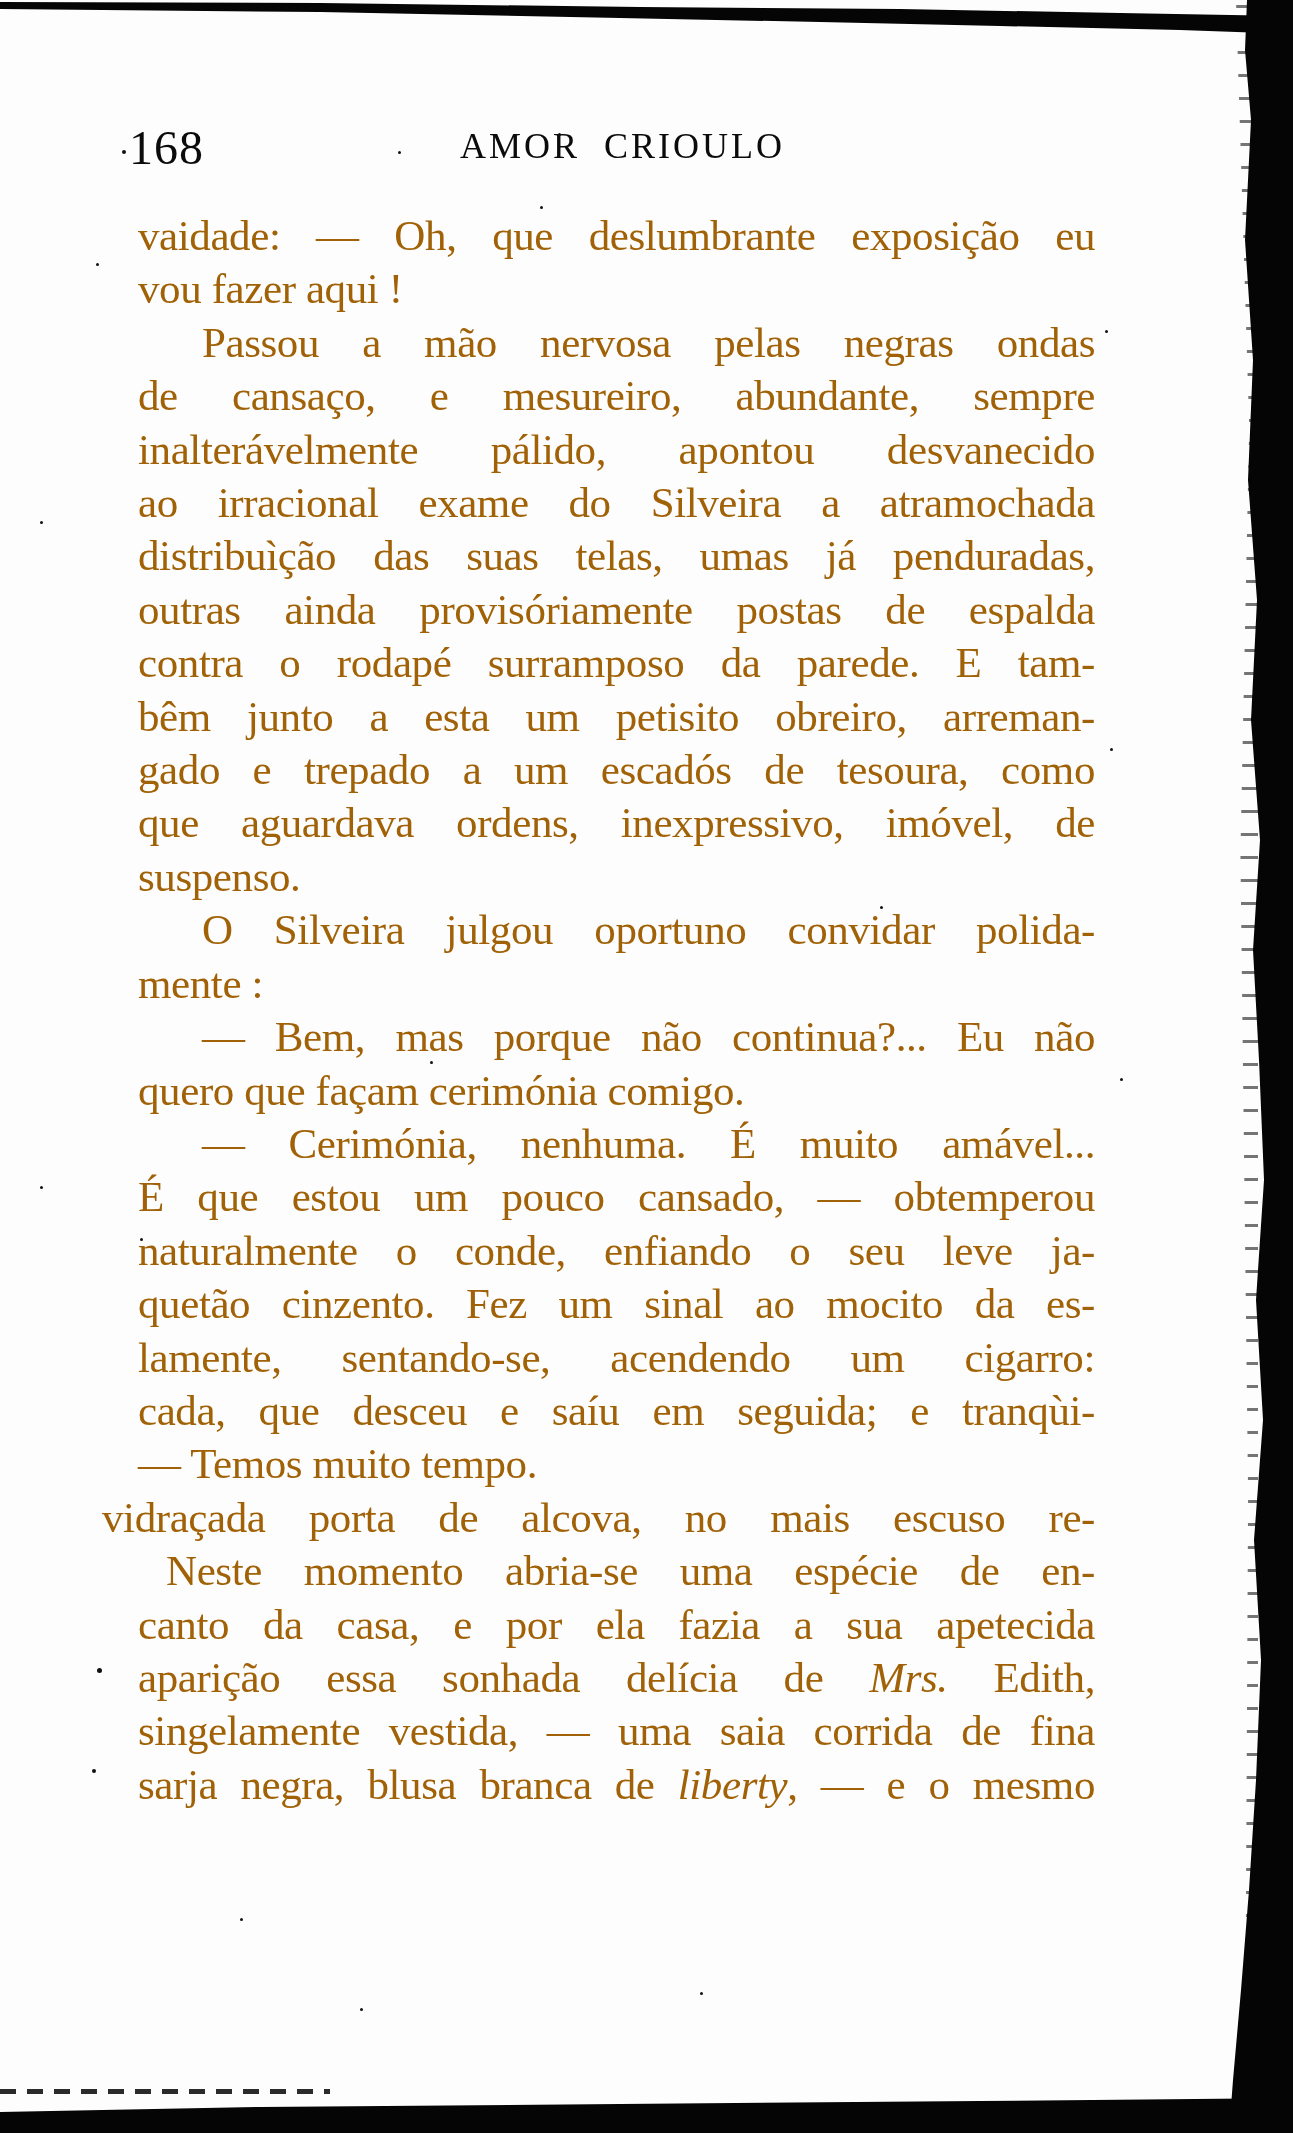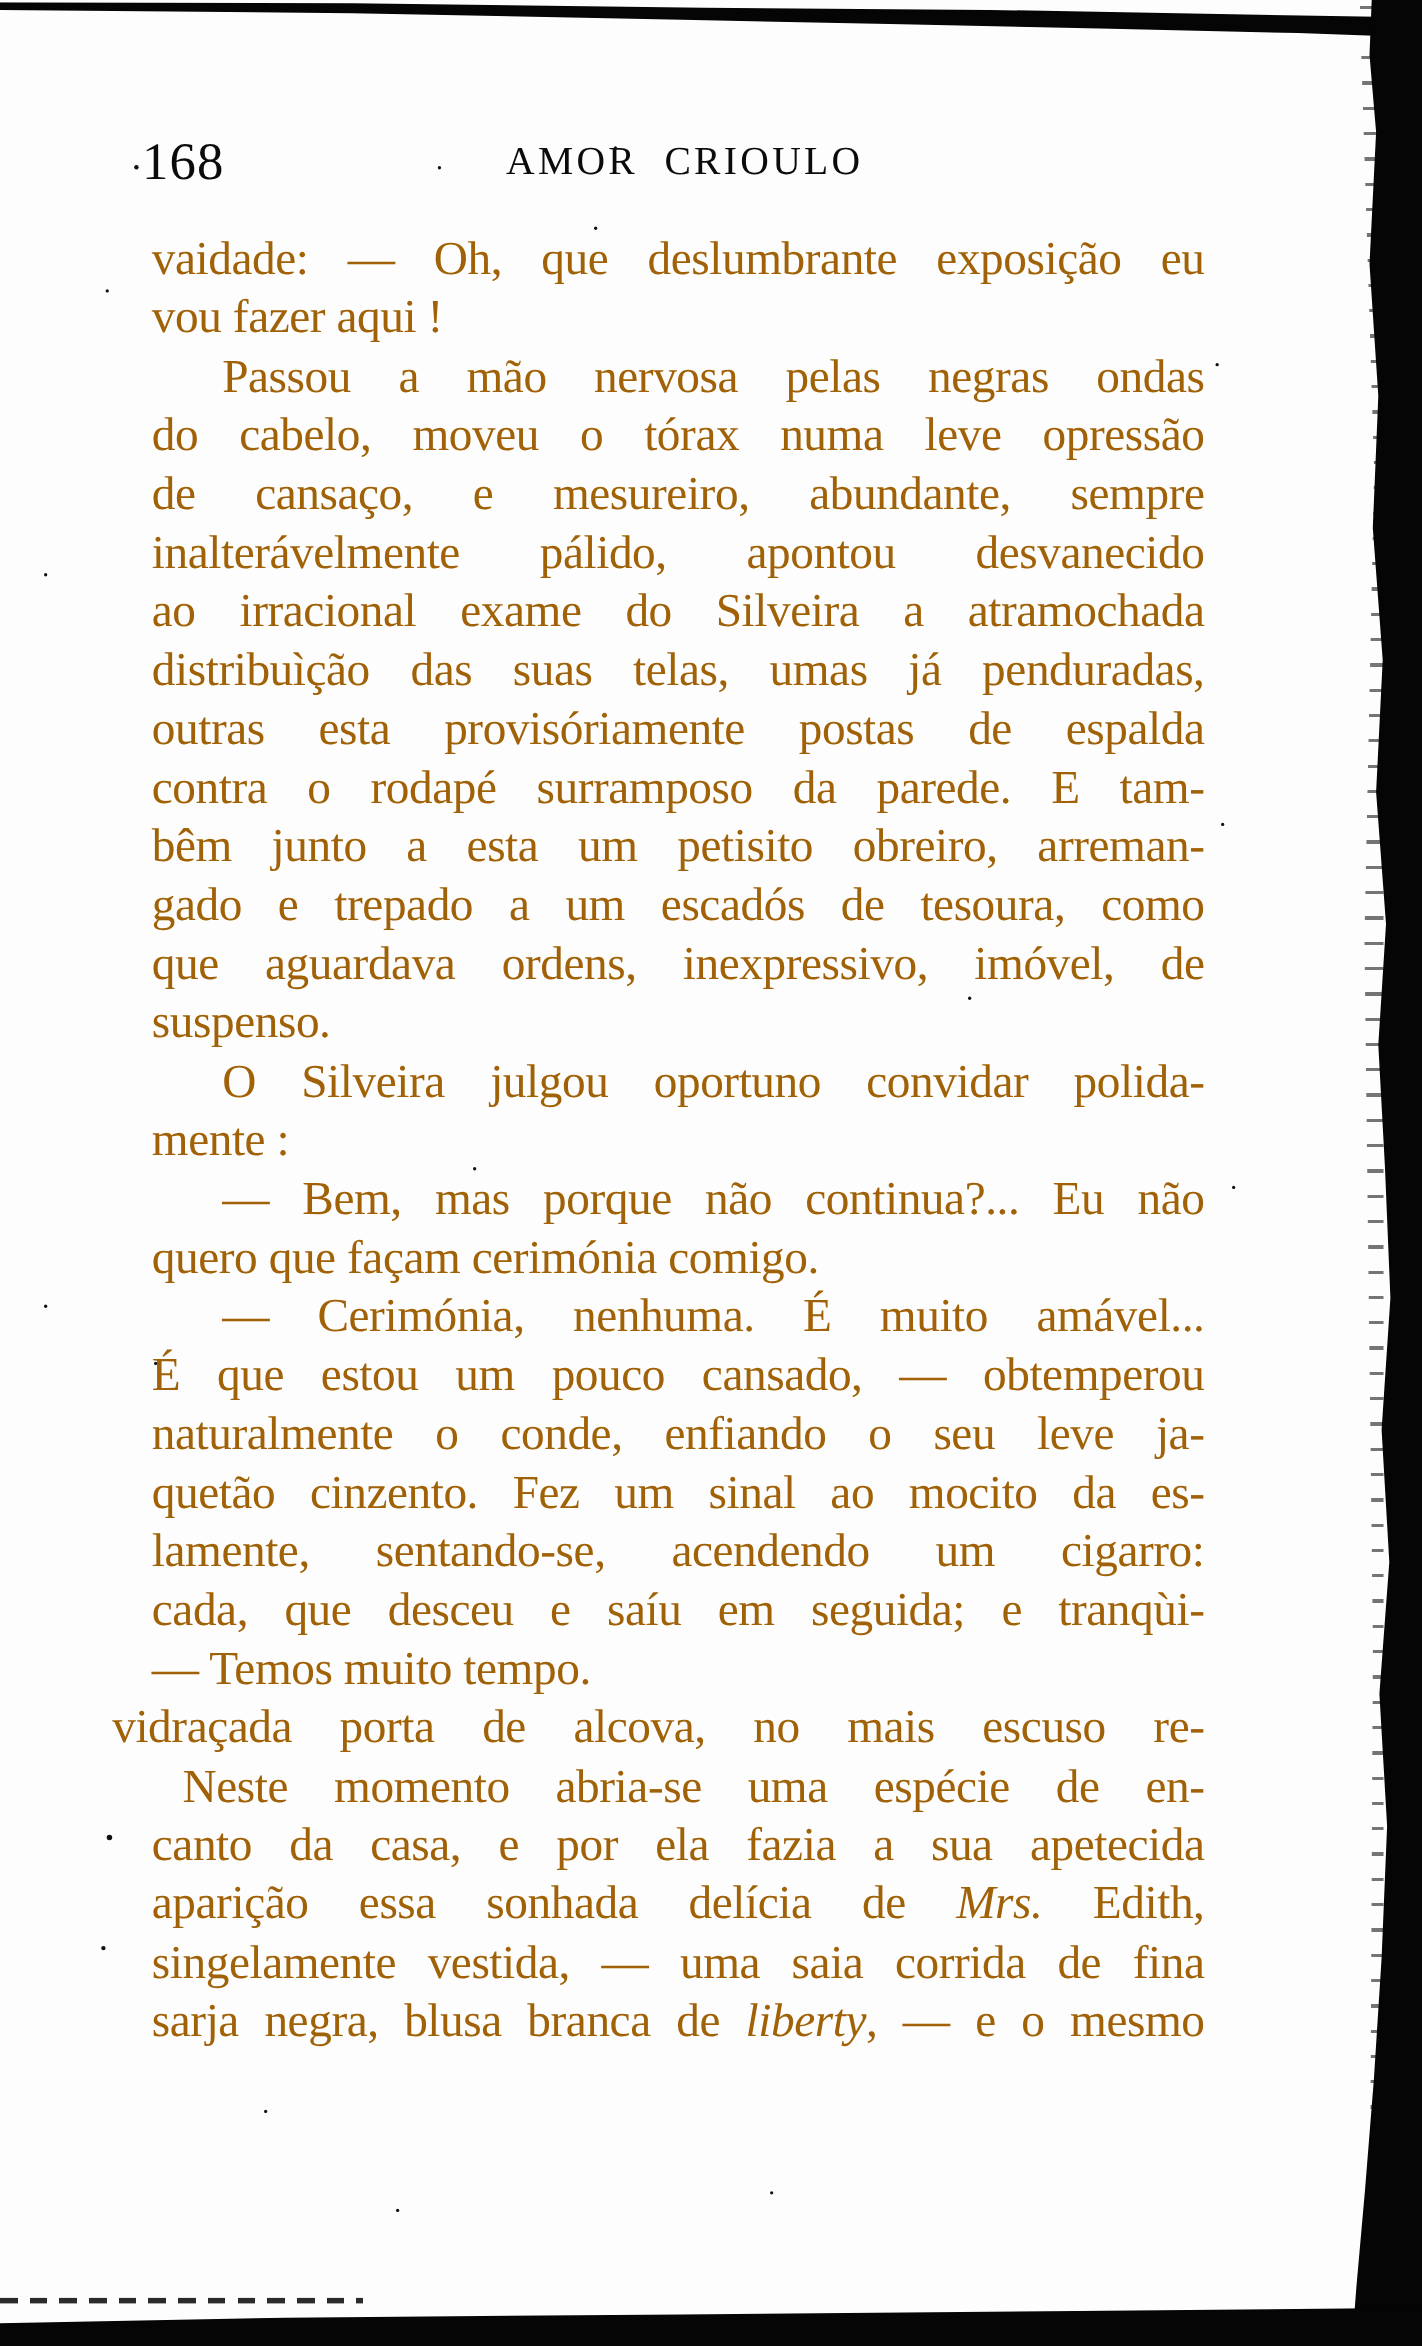--- a/index.html
+++ b/index.html
@@ -69,26 +69,25 @@
   <div class="bottombar"></div>
   <div class="speckline"></div>
 
   <div class="pagenum">168</div>
   <div class="runhead">AMOR CRIOULO</div>
 
   <main class="body-text">
       <div class="line"><span>vaidade: — Oh, que deslumbrante exposição eu</span></div>
       <div class="line short"><span>vou fazer aqui !</span></div>
       <div class="line ind-normal"><span>Passou a mão nervosa pelas negras ondas</span></div>
-      <div class="line"><span>do cabelo, moveu o tórax numa leve opressão</span></div>
       <div class="line"><span>de cansaço, e mesureiro, abundante, sempre</span></div>
       <div class="line"><span>inalterávelmente pálido, apontou desvanecido</span></div>
       <div class="line"><span>ao irracional exame do Silveira a atramochada</span></div>
       <div class="line"><span>distribuìção das suas telas, umas já penduradas,</span></div>
-      <div class="line"><span>outras esta provisóriamente postas de espalda</span></div>
+      <div class="line"><span>outras ainda provisóriamente postas de espalda</span></div>
       <div class="line"><span>contra o rodapé surramposo da parede. E tam-</span></div>
       <div class="line"><span>bêm junto a esta um petisito obreiro, arreman-</span></div>
       <div class="line"><span>gado e trepado a um escadós de tesoura, como</span></div>
       <div class="line"><span>que aguardava ordens, inexpressivo, imóvel, de</span></div>
       <div class="line short"><span>suspenso.</span></div>
       <div class="line ind-normal"><span>O Silveira julgou oportuno convidar polida-</span></div>
       <div class="line short"><span>mente :</span></div>
       <div class="line ind-normal"><span>— Bem, mas porque não continua?... Eu não</span></div>
       <div class="line short"><span>quero que façam cerimónia comigo.</span></div>
       <div class="line ind-normal"><span>— Cerimónia, nenhuma. É muito amável...</span></div>

